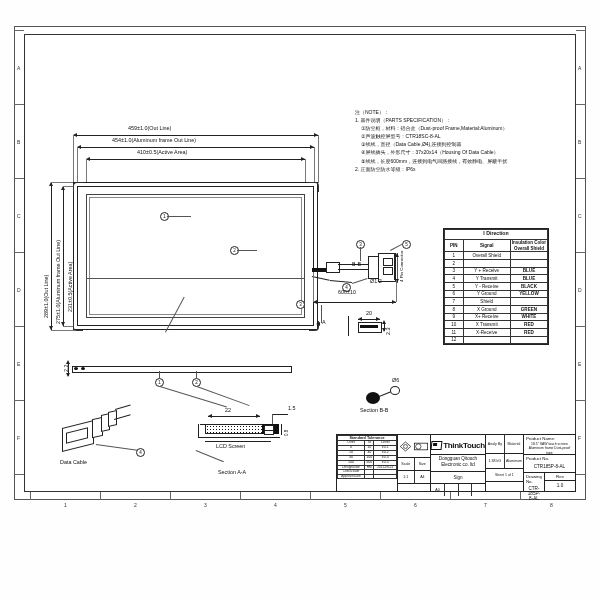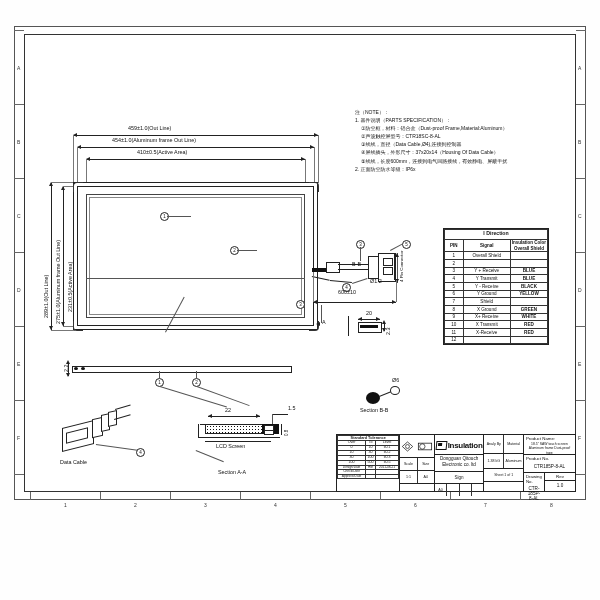--- a/index.html
+++ b/index.html
@@ -491,21 +491,21 @@
       <div style="height:12px;border-bottom:1px solid #222;display:flex;">
         <div class="tb-cell" style="flex:1;line-height:12px;">1:1</div>
         <div class="tb-cell" style="flex:1;line-height:12px;border-right:none;">A4</div>
       </div>
       <div style="height:11px;"></div>
     </div>
 
     <div class="tb-col tb-logo">
       <div style="height:18px;border-bottom:1px solid #222;display:flex;align-items:center;justify-content:center;padding-top:1px;">
         <span class="logo-mark"></span>
-        <span class="logo-txt">Insulation</span>
+        <span class="logo-txt">ThinkTouch</span>
       </div>
       <div class="tb-sub" style="height:15px;border-bottom:1px solid #222;padding-top:1px;">
         <div>Dongguan Qitouch</div>
         <div>Electronic co. ltd</div>
       </div>
       <div style="height:11px;border-bottom:1px solid #222;font-size:4.6px;line-height:11px;">Sign</div>
       <div style="height:12px;display:flex;">
         <div class="tb-cell" style="flex:1;line-height:12px;">A0</div>
         <div class="tb-cell" style="flex:1;"></div>
         <div class="tb-cell" style="flex:1;"></div>

